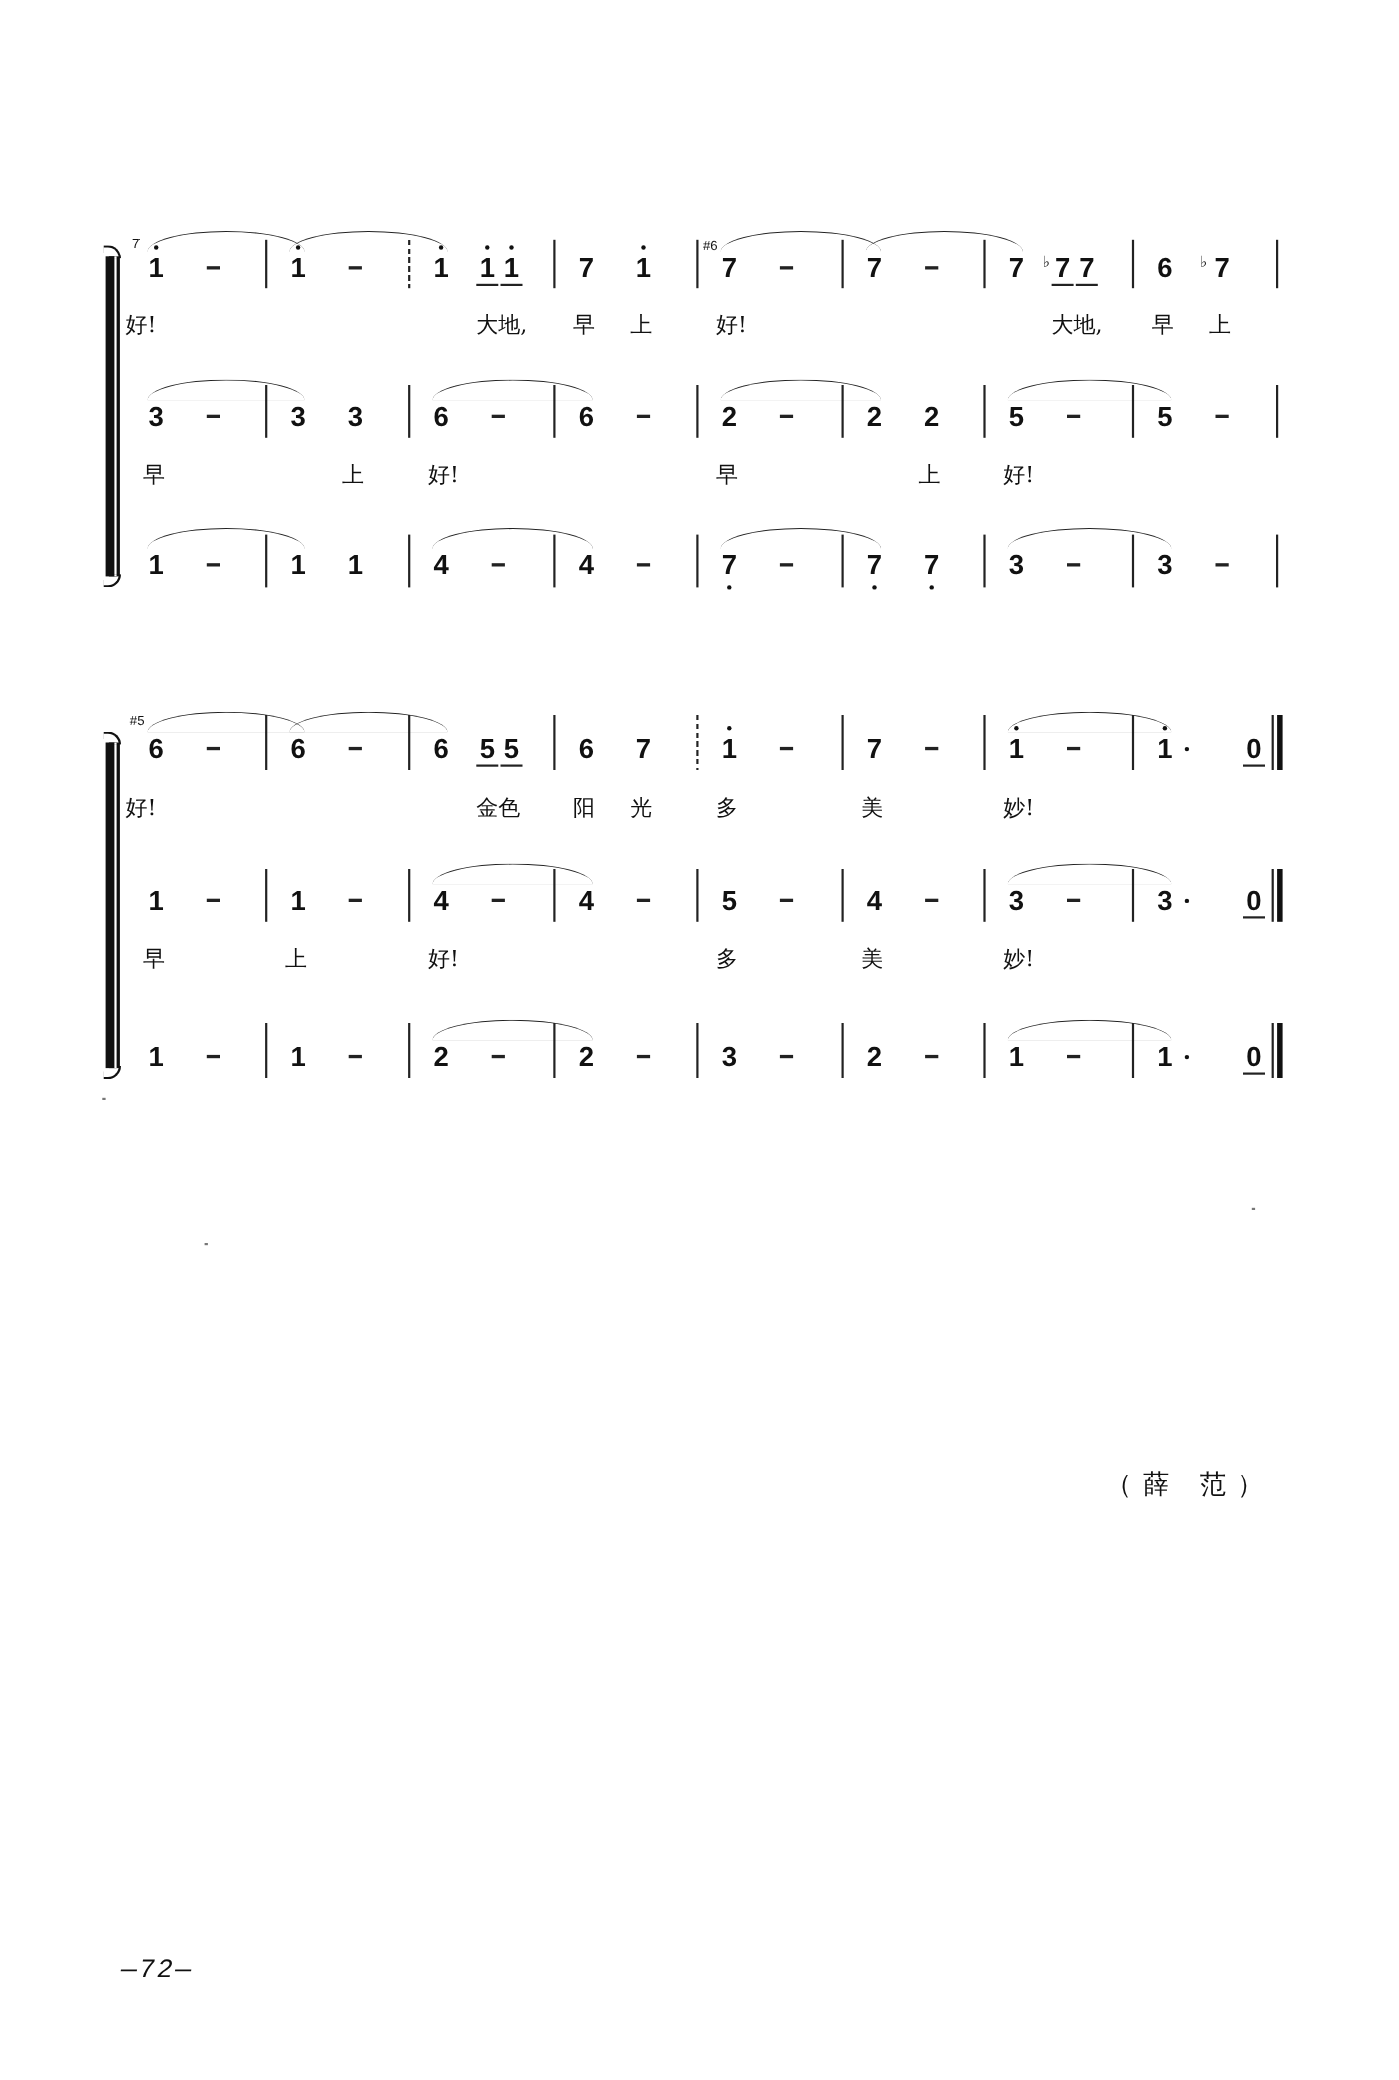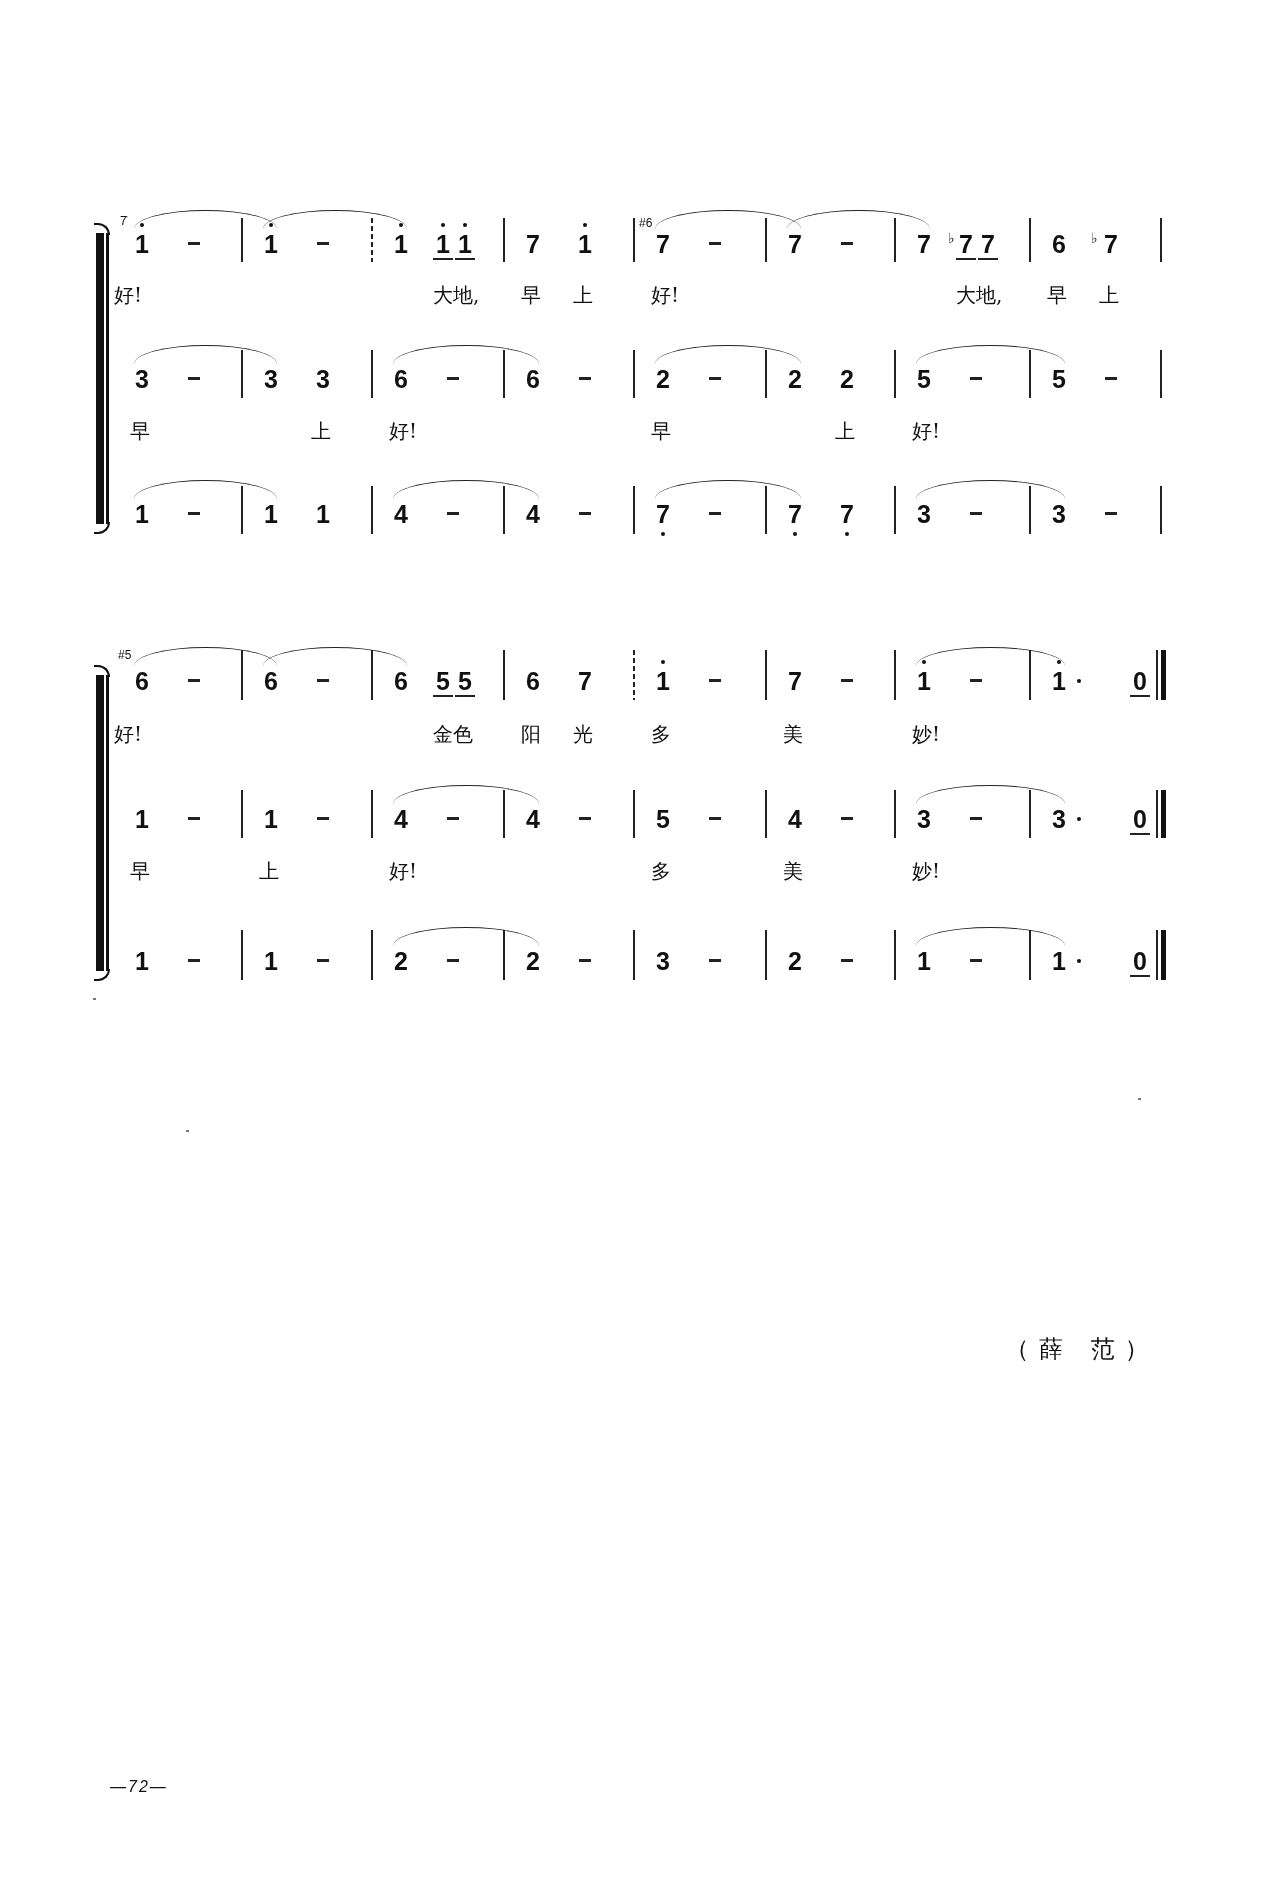--- a/index.html
+++ b/index.html
@@ -21,21 +21,21 @@
   .note .dot-low { position: absolute; left: 50%; bottom: -8px; width: 4px; height: 4px; margin-left: -2px; background: #111; border-radius: 50%; }
   .note .aug { position: absolute; right: -10px; top: 12px; width: 4px; height: 4px; background: #111; border-radius: 50%; }
   .note .acc { position: absolute; left: -8px; top: -6px; font-size: 14px; font-weight: normal; }
   .dash { position: absolute; width: 12px; height: 3px; background: #222; margin-left: -6px; }
   .grace { position: absolute; font-family: "Liberation Sans", sans-serif; font-size: 12px; line-height: 14px; }
   .tie { position: absolute; height: 18px; border-top: 1.5px solid #222; border-radius: 50% 50% 0 0 / 100% 100% 0 0; }
   .lyric { position: absolute; font-family: "DejaVu Serif", serif; font-size: 20px; line-height: 24px; white-space: nowrap; }
   .para { position: absolute; left: 110px; width: 1060px; font-family: "DejaVu Serif", serif; font-size: 19px; line-height: 30px; letter-spacing: 2.2px; text-align: justify; }
   .para p { margin: 0; text-indent: 60px; }
   .signature { position: absolute; left: 1005px; top: 1302px; font-family: "DejaVu Serif", serif; font-size: 24px; letter-spacing: 10px; margin-top: 31px; }
-  .page-number { position: absolute; left: 110px; top: 1778px; font-family: Liberation Sans, sans-serif; font-style: italic; font-size: 16px; letter-spacing: 2px; }
+  .page-number { position: absolute; left: 110px; top: 1778px; font-family: Liberation Mono, monospace; font-style: italic; font-size: 24px; letter-spacing: 2px; }
   .speck { position: absolute; width: 3px; height: 2px; background: #777; }
 </style>
 </head>
 <body>
 
 <div class="page">
   <div id="score">
       <div class="system">
         <div class="bracket" style="left: 96px; top: 233px; height: 291px;"></div>
         <div>

